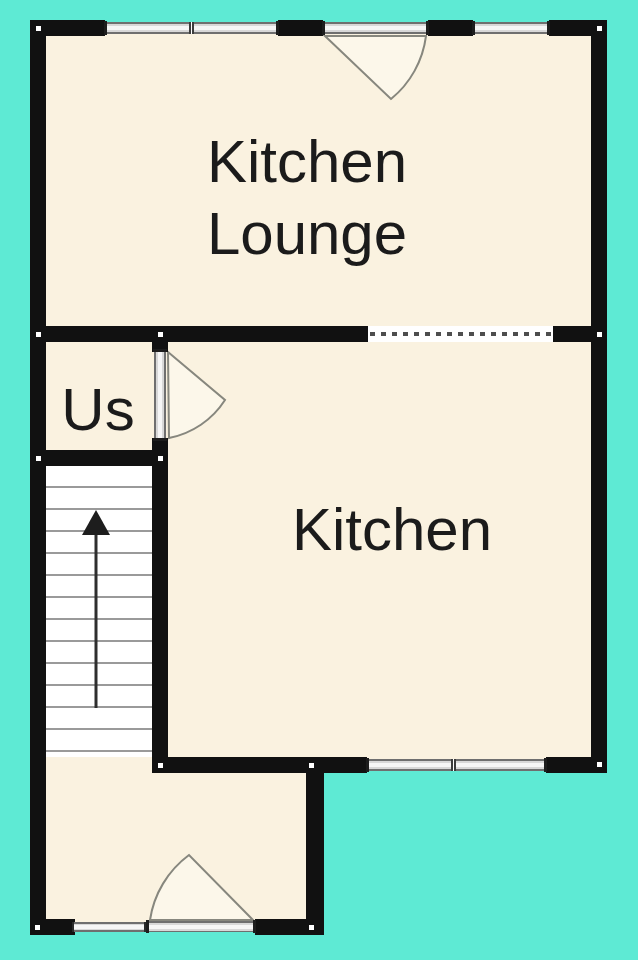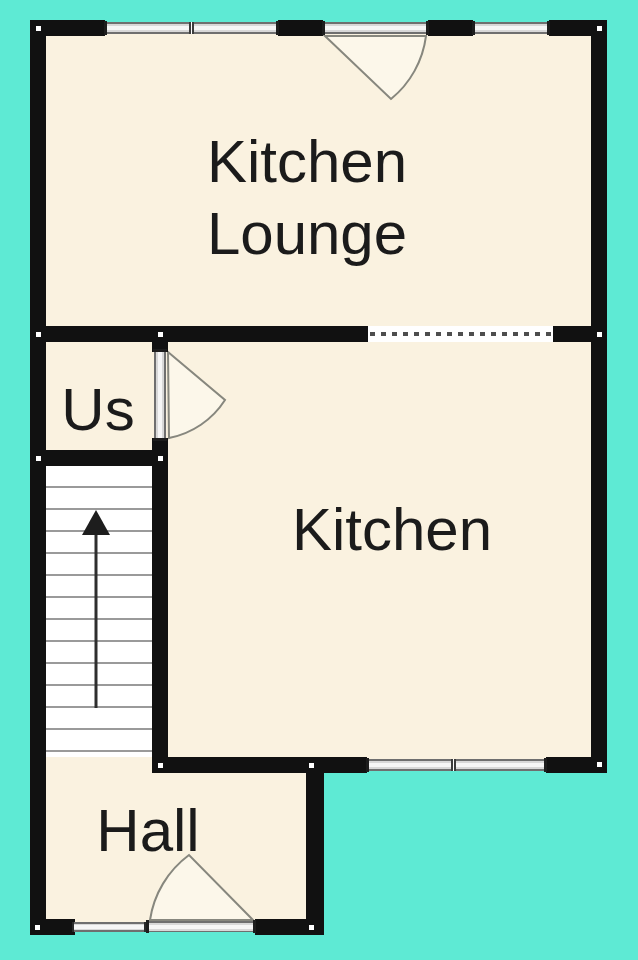--- a/index.html
+++ b/index.html
@@ -100,15 +100,14 @@
   <div class="dot" style="left:597px;top:762px;"></div>
   <div class="dot" style="left:35px;top:925px;"></div>
   <div class="dot" style="left:309px;top:925px;"></div>
 
   <div class="label label2" style="left:157px;top:126px;width:300px;">
     <div>Kitchen</div>
     <div>Lounge</div>
   </div>
   <div class="label" style="left:36px;top:380px;width:124px;">Us</div>
   <div class="label" style="left:242px;top:500px;width:300px;">Kitchen</div>
-  <div class="label" style="left:48px;top:801px;width:200px;">Hall</div>
 
 </div>
 
 </body></html>

